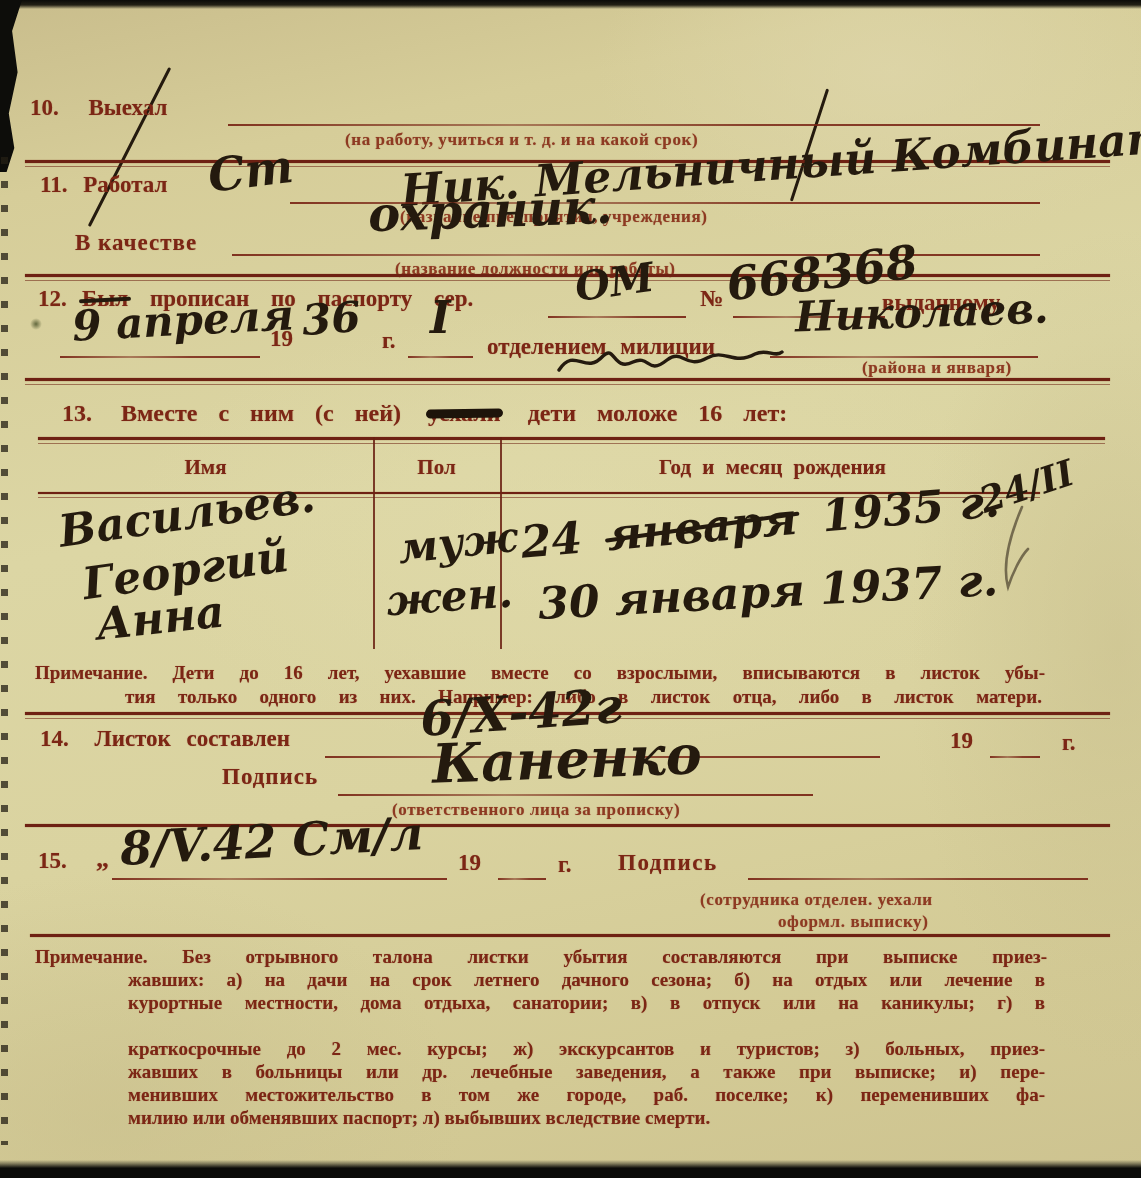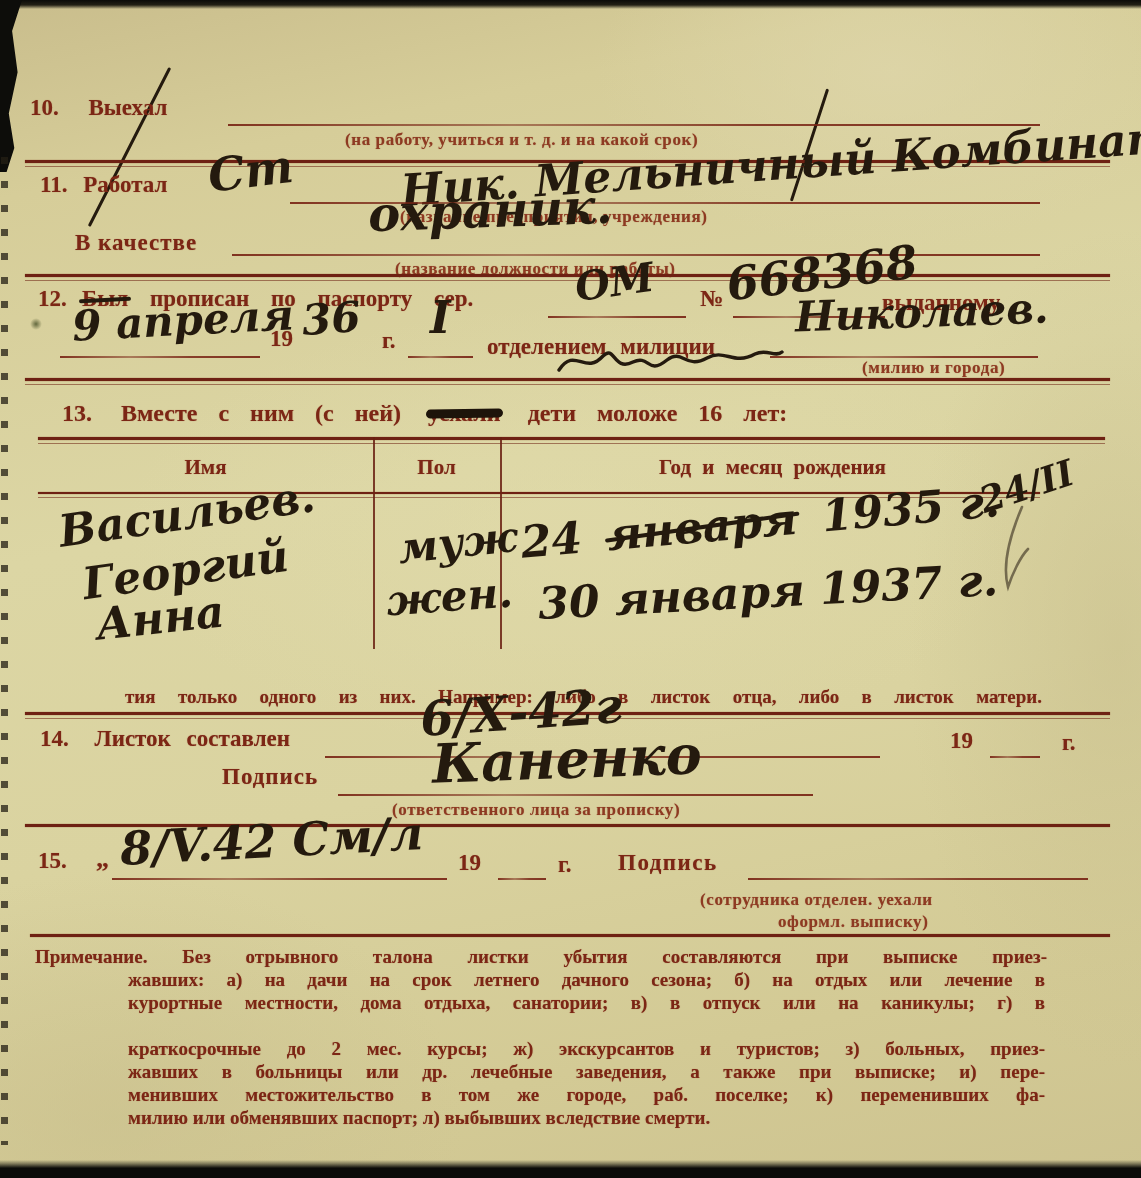--- a/index.html
+++ b/index.html
@@ -105,21 +105,21 @@
   <div class="abs hand" style="left:302px;top:298px;font-size:42px;transform:rotate(-4deg);">36</div>
   <div class="abs print" style="left:382px;top:328px;font-size:23px;">г.</div>
   <div class="abs uline" style="left:408px;top:356px;width:65px;"></div>
   <div class="abs hand" style="left:430px;top:296px;font-size:44px;">I</div>
   <div class="abs print" style="left:487px;top:326px;font-size:23px;word-spacing:8px;margin-top:8px;">отделением милиции</div>
   <div class="abs uline" style="left:770px;top:356px;width:268px;"></div>
   <div class="abs hand" style="left:795px;top:292px;font-size:42px;transform:rotate(-2deg);">Николаев.</div>
   <svg class="abs" style="left:555px;top:336px;" width="230" height="46" viewBox="0 0 230 46">
     <path d="M4,34 C20,10 30,40 48,20 C60,8 58,36 78,26 C95,18 92,40 112,24 C128,12 130,34 152,22 C170,12 178,30 200,18 C212,12 220,22 227,16" fill="none" stroke="#241a0e" stroke-width="3.4" stroke-linecap="round"></path>
   </svg>
-  <div class="abs print caption" style="left:862px;top:358px;">(милию и города)</div>
+  <div class="abs print caption" style="left:862px;top:358px;">(района и января)</div>
 
   <div class="abs rule" style="left:25px;top:378px;width:1085px;"></div>
   <div class="abs rule-thin" style="left:25px;top:384px;width:1085px;"></div>
 
   
   <div class="abs print" style="left:38px;top:400px;font-size:24px;word-spacing:15px;margin-left:24px;">
     <span>13.</span>
     <span style="margin-left:8px;">Вместе с ним (с ней)</span>
     <span class="struck-blob" style="margin-left:6px;">уехали</span>
     <span style="margin-left:6px;">дети моложе 16 лет:</span>
@@ -147,20 +147,24 @@
     <span class="struck-ink" style="margin-left:10px;">января</span>
     <span style="margin-left:10px;">1935 г.</span>
   </div>
   <div class="abs hand" style="left:978px;top:468px;font-size:36px;transform:rotate(-18deg);">24/II</div>
   <svg class="abs" style="left:992px;top:505px;" width="40" height="90" viewBox="0 0 40 90">
     <path d="M30,2 C18,30 10,60 16,82 C20,70 28,52 36,44" fill="none" stroke="rgba(36,26,14,.55)" stroke-width="2.6" stroke-linecap="round"></path>
   </svg>
   <div class="abs hand" style="left:538px;top:570px;font-size:44px;transform:rotate(-3deg);">30 января 1937 г.</div>
 
   
+  <div class="abs print just" style="left:35px;top:662px;width:1010px;font-size:19px;white-space:normal;">
+    <span>Примечание.</span>
+    <span>Дети до 16 лет, уехавшие вместе со взрослыми, вписываются в листок убы-</span>
+  </div>
   <div class="abs print just" style="left:125px;top:686px;width:917px;font-size:19px;white-space:normal;">тия только одного из них. Например: либо в листок отца, либо в листок матери.</div>
 
   <div class="abs rule" style="left:25px;top:712px;width:1085px;"></div>
   <div class="abs rule-thin" style="left:25px;top:718px;width:1085px;"></div>
 
   
   <div class="abs print" style="left:40px;top:726px;font-size:23px;word-spacing:10px;">
     <span>14.</span>
     <span style="margin-left:10px;">Листок составлен</span>
   </div>

